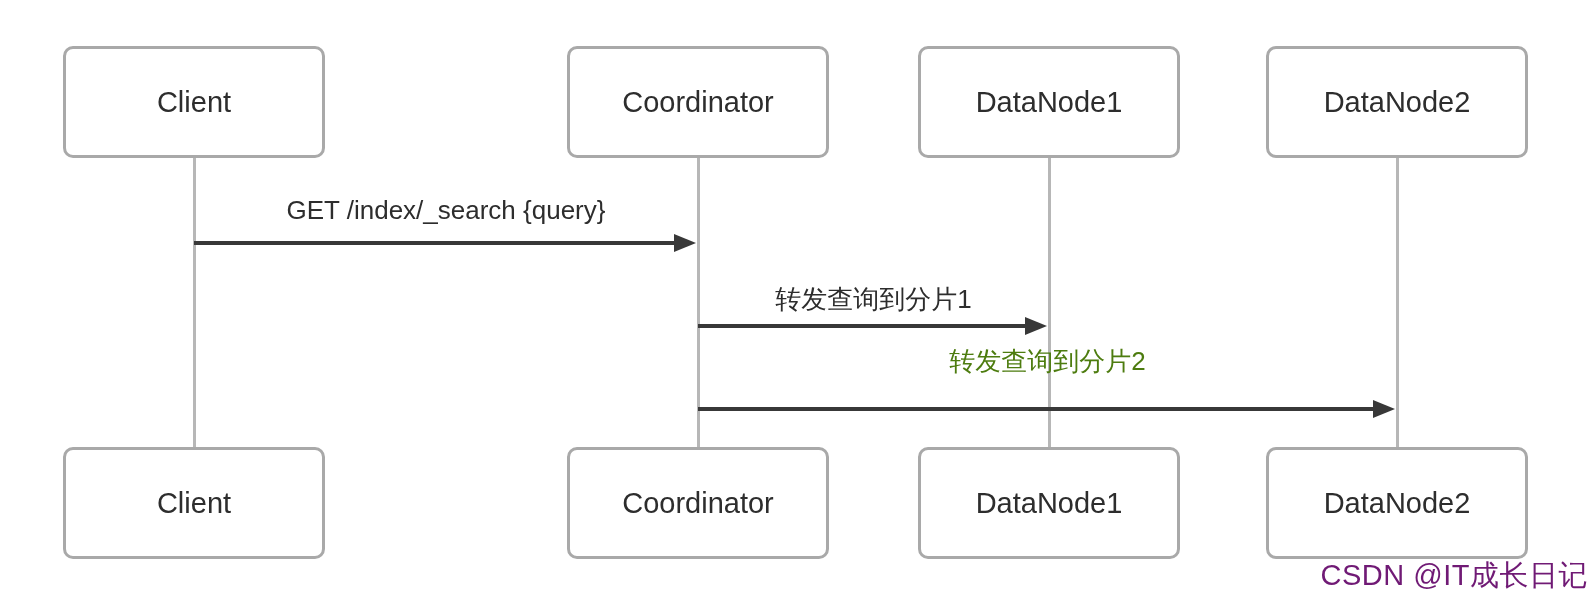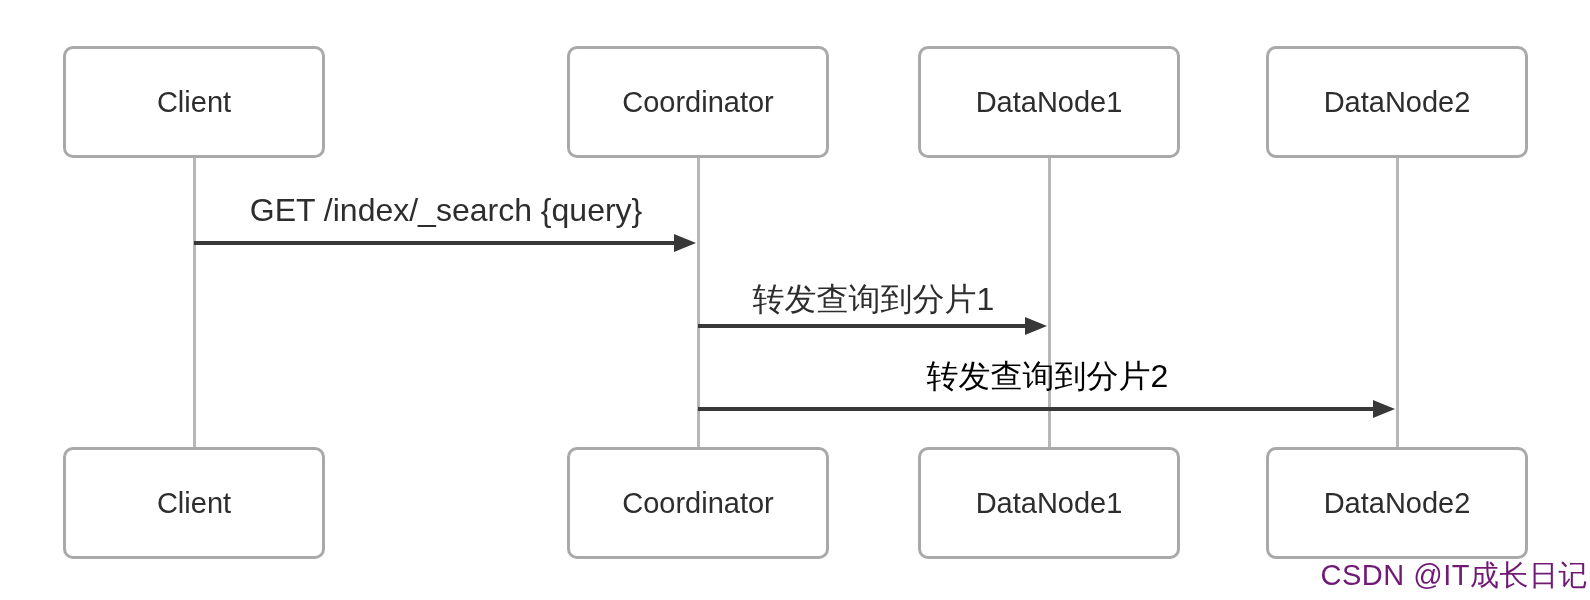--- a/index.html
+++ b/index.html
@@ -43,21 +43,21 @@
     width: 0;
     height: 0;
     border-top: 9px solid transparent;
     border-bottom: 9px solid transparent;
     z-index: 3;
   }
   .msg-label {
     position: absolute;
     transform: translateX(-50%);
     white-space: nowrap;
-    font-size: 32px;
+    font-size: 26px;
     line-height: 30px;
     z-index: 3;
     text-align: center;
   }
   .watermark {
     position: absolute;
     right: 2px;
     top: 556px;
     font-size: 29px;
     letter-spacing: 0.5px;
@@ -100,16 +100,16 @@
         <span>DataNode2</span>
       </div>
       <div class="msg-line" style="left: 194px; width: 484px; top: 241px; background: rgb(56, 56, 56);"></div>
       <div class="msg-head" style="left: 674px; top: 234px; border-left: 22px solid rgb(56, 56, 56);"></div>
       <div class="msg-label" style="left: 446px; top: 195px; color: rgb(45, 45, 45);">GET /index/_search {query}</div>
       <div class="msg-line" style="left: 698px; width: 331px; top: 324px; background: rgb(56, 56, 56);"></div>
       <div class="msg-head" style="left: 1025px; top: 317px; border-left: 22px solid rgb(56, 56, 56);"></div>
       <div class="msg-label" style="left: 873.5px; top: 284px; color: rgb(45, 45, 45);">转发查询到分片1</div>
       <div class="msg-line" style="left: 698px; width: 679px; top: 407px; background: rgb(56, 56, 56);"></div>
       <div class="msg-head" style="left: 1373px; top: 400px; border-left: 22px solid rgb(56, 56, 56);"></div>
-      <div class="msg-label" style="left: 1047.5px; top: 361px; color: #000000;">转发查询到分片2</div>
+      <div class="msg-label" style="left: 1047.5px; top: 346px; color: #4d7c0f;">转发查询到分片2</div>
     </div>
   <div class="watermark" style="color: #701a75; margin-left: 18px;">CSDN @IT成长日记</div>
 </div>
 
 </body></html>

